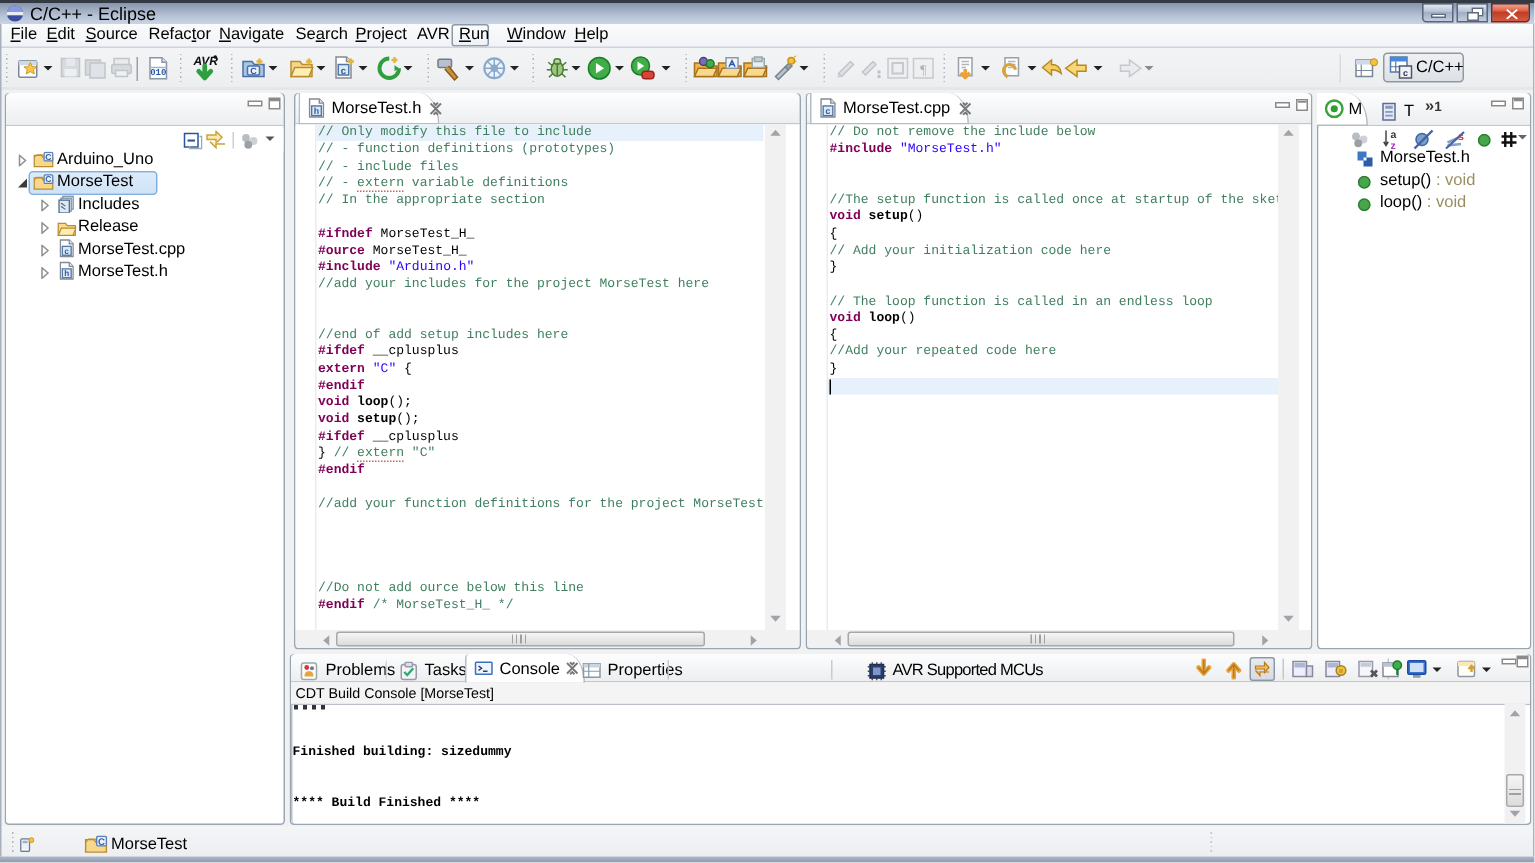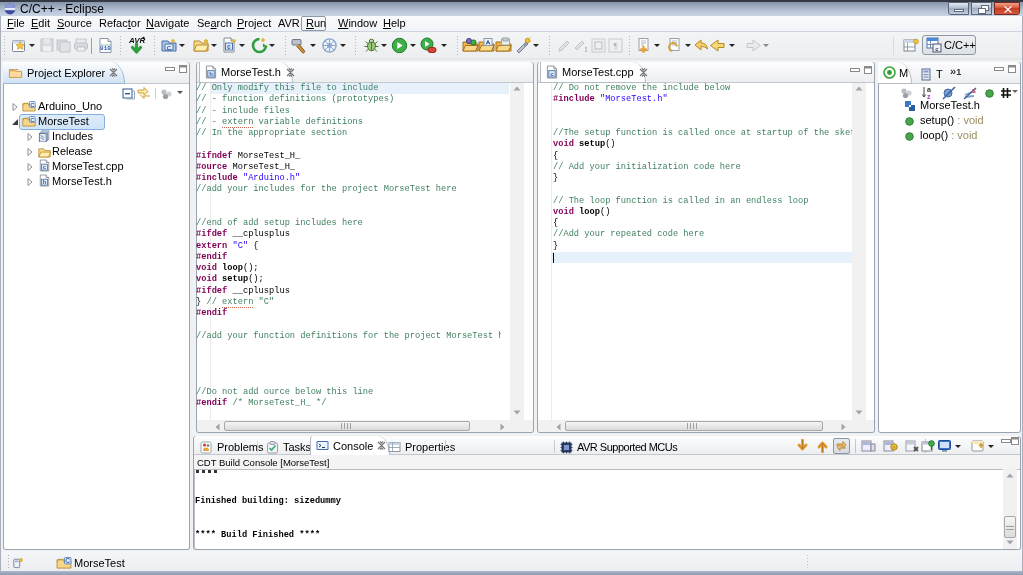--- a/index.html
+++ b/index.html
@@ -57,30 +57,20 @@
  <div class="abs" style="left:338px;top:1px;line-height:13px"><span style="text-decoration:underline">W</span>indow</div>
  <div class="abs" style="left:383px;top:1px;line-height:13px"><span style="text-decoration:underline">H</span>elp</div>
 </div>
 <div class="abs" style="left:0;top:31px;width:1023px;height:1px;background:#ccd4e0"></div>
 
 <div id="toolbar" class="abs" style="left:0;top:32px;width:1023px;height:26px;background:linear-gradient(#f3f4f6,#eceef0)"></div>
 <div class="abs" style="left:0;top:58px;width:1023px;height:2px;background:#e4e7ea"></div>
 
 <div class="panel" style="left:3px;top:62px;width:187px;height:488px">
  <div class="hdr"></div>
- <div class="tab-sel" style="left:0;width:122px;border-left:none;background:linear-gradient(#ffffff,#e9f1fa 45%,#cfe2f4);border-color:#9db8d2">
-  <svg width="15" height="14" viewBox="0 0 16 16">
-        <path d="M1 13 V4 h5 l1.5 2 H15 v7 z" fill="#ffd9a0" stroke="#c19339"></path>
-        <path d="M1 5.5 h5 l1-1.5 h4" fill="none" stroke="#c19339"></path>
-      </svg>
-  <span style="margin-left:4px">Project Explorer</span>
-  <svg width="9" height="9" viewBox="0 0 9 9" style="margin-left:4px">
-        <path d="M1 1 L8 8 M8 1 L1 8 M3 0.5 L4.5 2 L6 0.5 M3 8.5 L4.5 7 L6 8.5" stroke="#777" stroke-width="1.2" fill="none"></path>
-      </svg>
- </div>
  <div class="abs" style="left:162px;top:5px;width:10px;height:4px;border:1px solid #8a8a8a;background:#fff"></div>
  <div class="abs" style="left:176px;top:3px;width:8px;height:8px;border:1px solid #8a8a8a;background:#fff;box-shadow:inset 0 1.5px #8a8a8a"></div>
 
  <div class="abs" style="left:1px;right:1px;top:23px;height:16px;background:#fff"></div>
  <svg class="abs" style="left:119px;top:25px" width="13" height="13" viewBox="0 0 13 13">
       <rect x="1" y="2" width="9" height="9" fill="#fff" stroke="#2a5699"></rect>
       <rect x="3" y="6" width="5" height="1.4" fill="#2a5699"></rect>
       <path d="M11 4 h1.5 v8 h-8 v-1.5" fill="none" stroke="#9ab"></path>
     </svg>
  <svg class="abs" style="left:134px;top:25px" width="14" height="13" viewBox="0 0 14 13">
@@ -176,21 +166,21 @@
   <svg width="9" height="9" viewBox="0 0 9 9" style="margin-left:5px">
         <path d="M1 1 L8 8 M8 1 L1 8 M3 0.5 L4.5 2 L6 0.5 M3 8.5 L4.5 7 L6 8.5" stroke="#777" stroke-width="1.2" fill="none"></path>
       </svg>
  </div>
 
  <div class="abs" style="left:1px;top:21px;width:336px;height:337px;background:#fff"></div>
  <div class="abs" style="left:14px;top:21px;width:1px;height:337px;background:#ececec"></div>
 
  <div class="abs" style="left:15px;top:21.2px;width:298px;height:11.3px;background:#e7f1fc"></div>
 
- <div class="code abs" style="left:0;top:21px;width:305px;height:338px;overflow:hidden"><span class="cm">// Only modify this file to include</span>
+ <div class="code abs" style="left:16px;top:21px;width:305px;height:338px;overflow:hidden"><span class="cm">// Only modify this file to include</span>
 <span class="cm">// - function definitions (prototypes)</span>
 <span class="cm">// - include files</span>
 <span class="cm">// - <span class="sq">extern</span> variable definitions</span>
 <span class="cm">// In the appropriate section</span>
 
 <span class="pp">#ifndef</span> MorseTest_H_
 <span class="pp">#ource</span> MorseTest_H_
 <span class="pp">#include</span> <span class="st">"Arduino.h"</span>
 <span class="cm">//add your includes for the project MorseTest here</span>
 
@@ -389,21 +379,21 @@
  <div class="tab-uns" style="left:190px;top:1px">
   <svg width="13" height="12" viewBox="0 0 13 12">
         <rect x="1" y="1.5" width="11" height="9" fill="#fff" stroke="#8899aa"></rect>
         <rect x="1" y="1.5" width="11" height="2.5" fill="#c8d4e2"></rect>
         <path d="M4.5 1.5 v9 M1 6.5 h11" stroke="#8899aa" stroke-width=".8"></path>
       </svg>
   <span style="margin-left:4px">Properties</span>
  </div>
  <div class="vline" style="left:252px;top:4px;height:13px;background:#c8ccd2"></div>
  <div class="vline" style="left:361px;top:4px;height:13px;background:#c8ccd2"></div>
- <div class="tab-uns" style="left:362px;top:1px;letter-spacing:-0.5px">
+ <div class="tab-uns" style="left:380px;top:1px;letter-spacing:-0.5px">
   <svg width="13" height="13" viewBox="0 0 13 13">
         <rect x="2" y="2" width="9" height="9" fill="#2a3f6f" stroke="#1a2c55"></rect>
         <rect x="4" y="4" width="5" height="5" fill="#7e96c8"></rect>
         <path d="M3.5 0.5 v1.5 M6.5 0.5 v1.5 M9.5 0.5 v1.5 M3.5 11 v1.5 M6.5 11 v1.5 M9.5 11 v1.5 M0.5 3.5 h1.5 M0.5 6.5 h1.5 M0.5 9.5 h1.5 M11 3.5 h1.5 M11 6.5 h1.5 M11 9.5 h1.5" stroke="#444" stroke-width=".9"></path>
       </svg>
   <span style="margin-left:4px">AVR Supported MCUs</span>
  </div>
 
  <svg class="abs" style="left:603px;top:3px" width="13" height="14" viewBox="0 0 13 14">
       <path d="M6.5 1 v8 M3 6 l3.5 4 L10 6" stroke="#e8a33d" stroke-width="3" fill="none" stroke-linejoin="round" stroke-linecap="round"></path>

